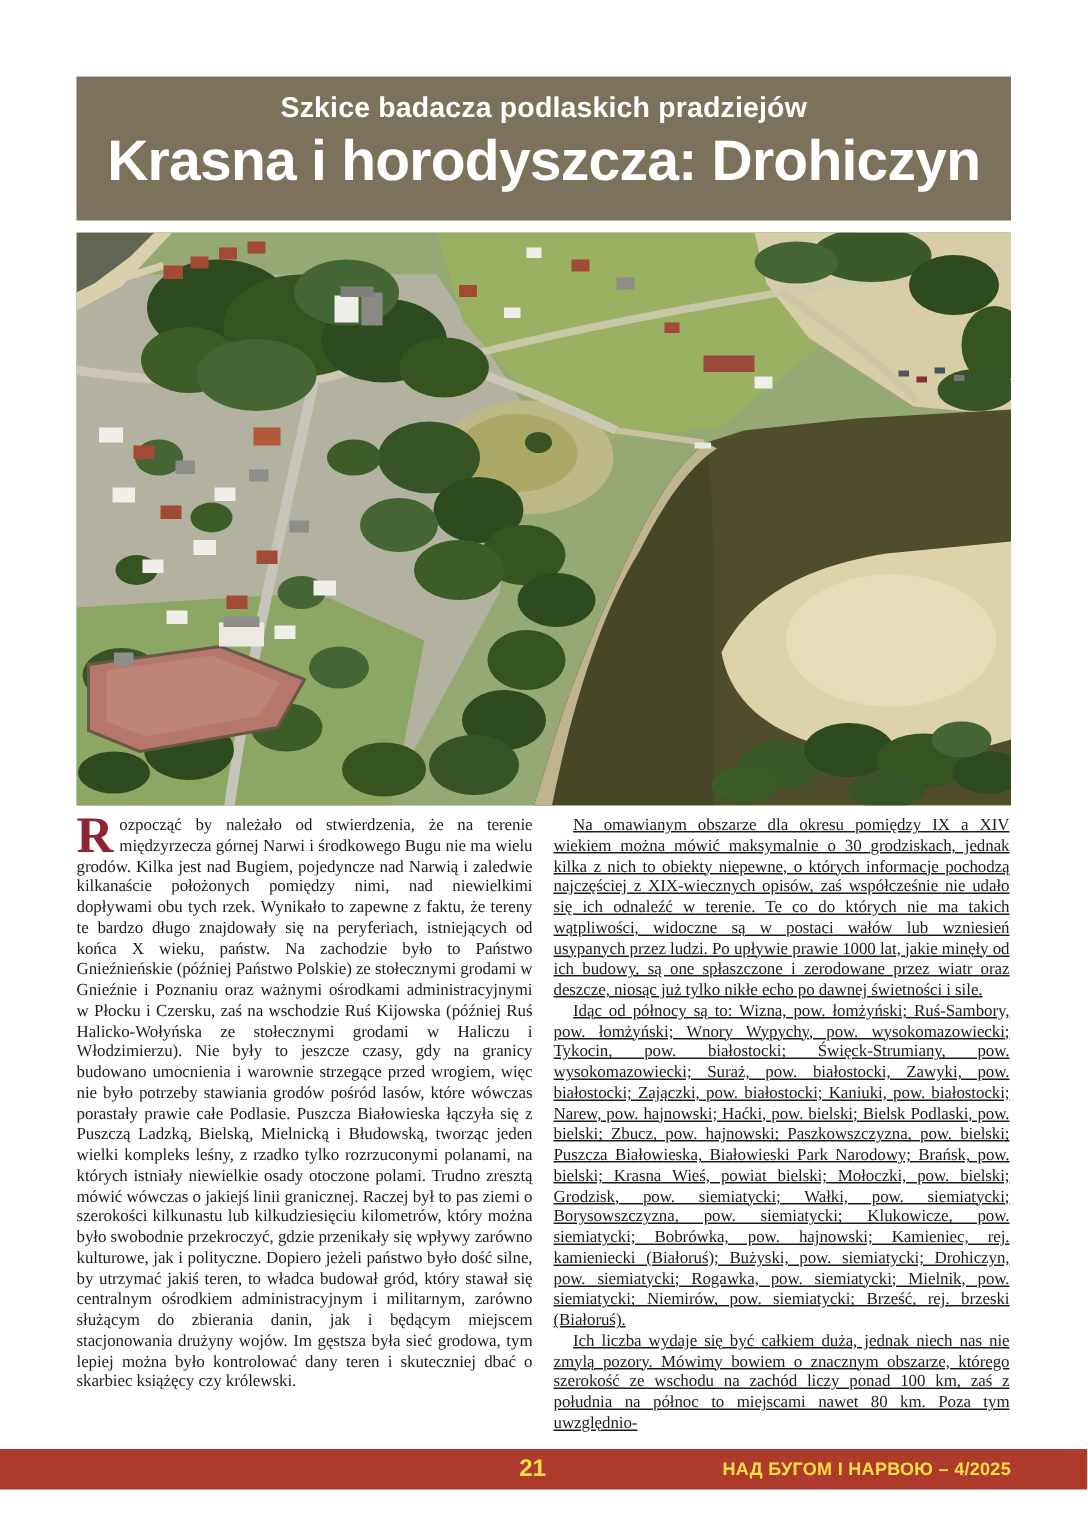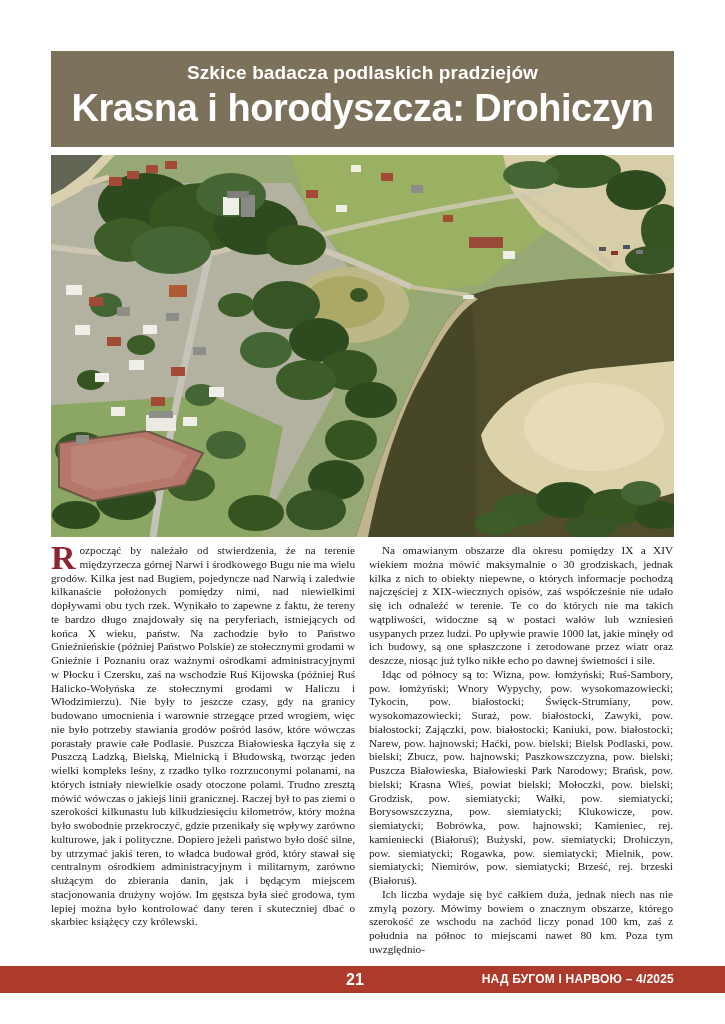--- a/index.html
+++ b/index.html
@@ -24,21 +24,21 @@
   }
   .columns {
     position:absolute; left:51px; top:544px; width:623px; height:419px;
     display:flex; gap:14px; overflow:hidden;
   }
   .col {
     width:304px; font-size:11.3px; line-height:13.75px; text-align:justify;
     color:#1c1c1c; letter-spacing:-0.05px;
   }
   .col p { margin:0; }
-  .col-right p { text-indent:13px; }
+  .col-right p { text-indent:13px;text-decoration:underline; }
   .dropcap {
     float:left; font-size:34px; line-height:26px; font-weight:bold;
     margin:1px 4px 0 0; font-family:"Liberation Serif", serif;
   }
   .footer {
     position:absolute; left:0; top:966px; width:725px; height:27px;
     background:#ad3a2b; color:#ffffff;
     font-family:"Liberation Sans", sans-serif; font-weight:bold;
   }
   .page-num {
@@ -209,18 +209,18 @@
     <div class="col col-left">
       <p><span class="dropcap" id="dropcap" style="color: rgb(143, 36, 51);">R</span><span>ozpocząć by należało od stwierdzenia, że na terenie międzyrzecza górnej Narwi i środkowego Bugu nie ma wielu grodów. Kilka jest nad Bugiem, pojedyncze nad Narwią i zaledwie kilkanaście położonych pomiędzy nimi, nad niewielkimi dopływami obu tych rzek. Wynikało to zapewne z faktu, że tereny te bardzo długo znajdowały się na peryferiach, istniejących od końca X wieku, państw. Na zachodzie było to Państwo Gnieźnieńskie (później Państwo Polskie) ze stołecznymi grodami w Gnieźnie i Poznaniu oraz ważnymi ośrodkami administracyjnymi w Płocku i Czersku, zaś na wschodzie Ruś Kijowska (później Ruś Halicko-Wołyńska ze stołecznymi grodami w Haliczu i Włodzimierzu). Nie były to jeszcze czasy, gdy na granicy budowano umocnienia i warownie strzegące przed wrogiem, więc nie było potrzeby stawiania grodów pośród lasów, które wówczas porastały prawie całe Podlasie. Puszcza Białowieska łączyła się z Puszczą Ladzką, Bielską, Mielnicką i Błudowską, tworząc jeden wielki kompleks leśny, z rzadko tylko rozrzuconymi polanami, na których istniały niewielkie osady otoczone polami. Trudno zresztą mówić wówczas o jakiejś linii granicznej. Raczej był to pas ziemi o szerokości kilkunastu lub kilkudziesięciu kilometrów, który można było swobodnie przekroczyć, gdzie przenikały się wpływy zarówno kulturowe, jak i polityczne. Dopiero jeżeli państwo było dość silne, by utrzymać jakiś teren, to władca budował gród, który stawał się centralnym ośrodkiem administracyjnym i militarnym, zarówno służącym do zbierania danin, jak i będącym miejscem stacjonowania drużyny wojów. Im gęstsza była sieć grodowa, tym lepiej można było kontrolować dany teren i skuteczniej dbać o skarbiec książęcy czy królewski.</span></p>
     </div>
     <div class="col col-right">
       <p>Na omawianym obszarze dla okresu pomiędzy IX a XIV wiekiem można mówić maksymalnie o 30 grodziskach, jednak kilka z nich to obiekty niepewne, o których informacje pochodzą najczęściej z XIX-wiecznych opisów, zaś współcześnie nie udało się ich odnaleźć w terenie. Te co do których nie ma takich wątpliwości, widoczne są w postaci wałów lub wzniesień usypanych przez ludzi. Po upływie prawie 1000 lat, jakie minęły od ich budowy, są one spłaszczone i zerodowane przez wiatr oraz deszcze, niosąc już tylko nikłe echo po dawnej świetności i sile.</p>
       <p>Idąc od północy są to: Wizna, pow. łomżyński; Ruś-Sambory, pow. łomżyński; Wnory Wypychy, pow. wysokomazowiecki; Tykocin, pow. białostocki; Święck-Strumiany, pow. wysokomazowiecki; Suraż, pow. białostocki, Zawyki, pow. białostocki; Zajączki, pow. białostocki; Kaniuki, pow. białostocki; Narew, pow. hajnowski; Haćki, pow. bielski; Bielsk Podlaski, pow. bielski; Zbucz, pow. hajnowski; Paszkowszczyzna, pow. bielski; Puszcza Białowieska, Białowieski Park Narodowy; Brańsk, pow. bielski; Krasna Wieś, powiat bielski; Mołoczki, pow. bielski; Grodzisk, pow. siemiatycki; Wałki, pow. siemiatycki; Borysowszczyzna, pow. siemiatycki; Klukowicze, pow. siemiatycki; Bobrówka, pow. hajnowski; Kamieniec, rej. kamieniecki (Białoruś); Bużyski, pow. siemiatycki; Drohiczyn, pow. siemiatycki; Rogawka, pow. siemiatycki; Mielnik, pow. siemiatycki; Niemirów, pow. siemiatycki; Brześć, rej. brzeski (Białoruś).</p>
       <p>Ich liczba wydaje się być całkiem duża, jednak niech nas nie zmylą pozory. Mówimy bowiem o znacznym obszarze, którego szerokość ze wschodu na zachód liczy ponad 100 km, zaś z południa na północ to miejscami nawet 80 km. Poza tym uwzględnio-</p>
     </div>
   </main>
 
-  <footer class="footer" style="background: rgb(173, 58, 43); color: #ffffff;">
+  <footer class="footer" style="background: rgb(173, 58, 43); color: #fde047;">
     <span class="page-num">21</span>
     <span class="journal">НАД БУГОМ І НАРВОЮ – 4/2025</span>
   </footer>
 
 </div>
 
 </body></html>

